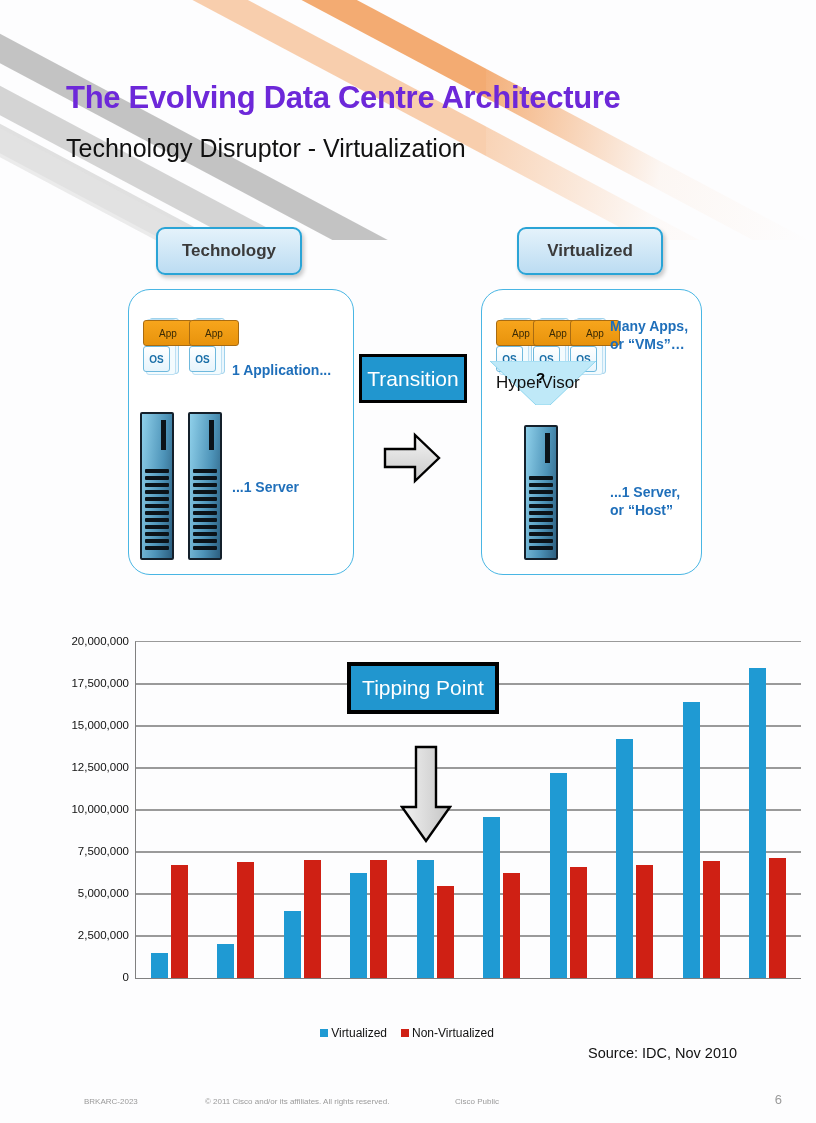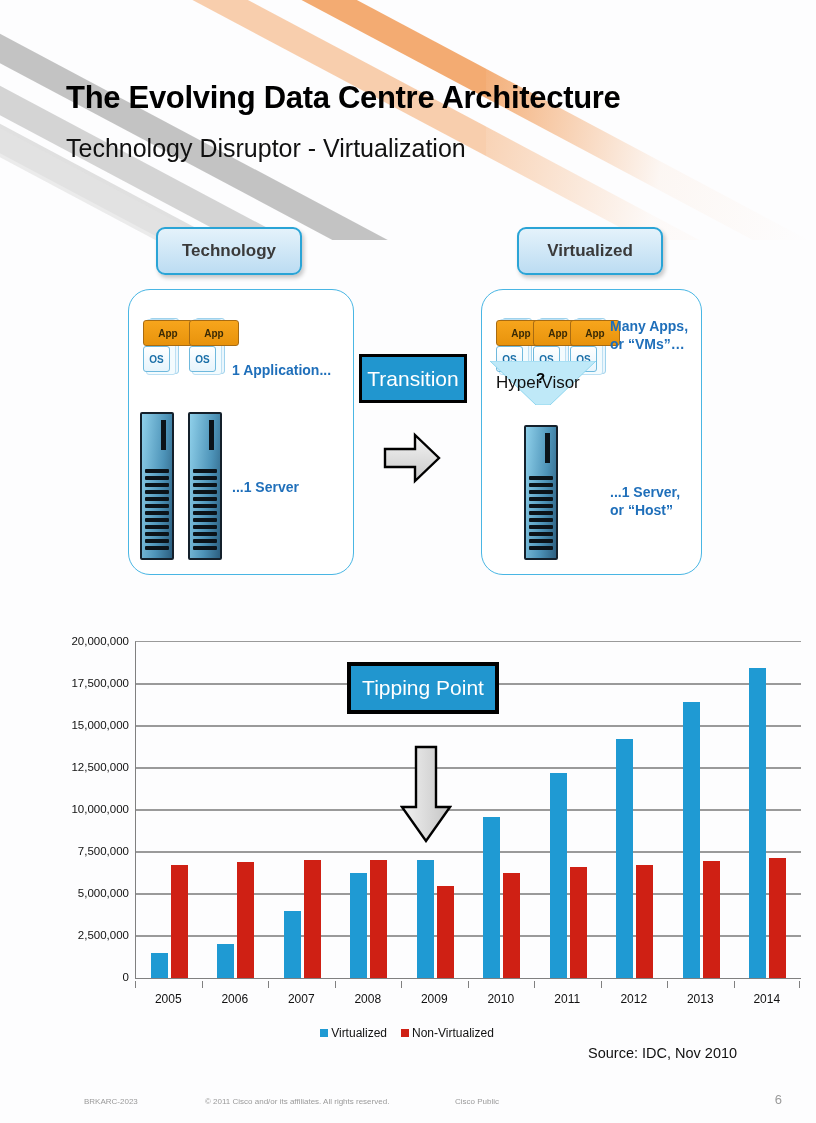--- a/index.html
+++ b/index.html
@@ -14,21 +14,21 @@
   .s2{left:-120px;top:22px;width:1000px;background:#c9c9c9;height:30px;opacity:.8;}
   .s3{left:-120px;top:60px;width:1000px;background:#d6d6d6;height:18px;opacity:.75;}
   .s4{left:150px;top:-110px;width:900px;background:#f2a76a;height:30px;opacity:.95;}
   .s5{left:120px;top:-68px;width:900px;background:#f7c9a4;height:26px;opacity:.9;}
   .s6{left:-60px;top:96px;width:1000px;background:#e2e2e2;height:12px;opacity:.7;}
   #banner .fade{position:absolute;right:0;top:0;width:330px;height:240px;
        background:linear-gradient(100deg,rgba(253,253,254,0) 0%,rgba(253,253,254,.92) 55%,#fdfdfe 100%);}
 
   
   #title{position:absolute;left:66px;top:80px;font-size:31px;font-weight:bold;
-     color:#000000;letter-spacing:-.3px;white-space:nowrap;}
+     color:#6d28d9;letter-spacing:-.3px;white-space:nowrap;}
   #subtitle{position:absolute;left:66px;top:134px;font-size:25px;color:#111;white-space:nowrap;}
 
   
   .cap{position:absolute;height:44px;border:2px solid #2aa4d6;border-radius:9px;
        background:linear-gradient(#e4f2fb,#bcdcf2);
        box-shadow:2px 3px 4px rgba(0,0,0,.22);
        display:flex;align-items:center;justify-content:center;
        font-size:17px;font-weight:bold;color:#3a3a3a;}
   #cap-trad{left:156px;top:227px;width:142px;}
   #cap-virt{left:517px;top:227px;width:142px;}
@@ -38,21 +38,21 @@
   #panel-virt{left:481px;top:289px;width:219px;height:284px;}
 
   
   .appos{position:absolute;width:28px;}
   .appos .shadow{position:absolute;left:6px;top:-2px;width:28px;height:54px;
      border:1px solid #9fd2ec;border-radius:3px;background:#eaf6fd;}
   .appos .shadow2{position:absolute;left:3px;top:-1px;width:28px;height:54px;
      border:1px solid #bde0f3;border-radius:3px;background:#f3fbfe;}
   .appos .app{position:absolute;left:0;top:0;width:50px;height:26px;box-sizing:border-box;
      border:1px solid #a86b12;border-radius:3px;background:linear-gradient(#f7a51c,#e8930c);
-     font-size:10px;font-weight:bold;color:#3a2a05;display:flex;align-items:center;justify-content:center;}
+     font-size:10px;font-weight:normal;color:#3a2a05;display:flex;align-items:center;justify-content:center;}
   .appos .os{position:absolute;left:0;top:26px;width:27px;height:26px;box-sizing:border-box;
      border:1px solid #6fb9dd;border-radius:3px;background:linear-gradient(#ffffff,#e6f4fc);
      font-size:10px;font-weight:bold;color:#1a6fa8;display:flex;align-items:center;justify-content:center;}
 
   
   .server{position:absolute;width:34px;background:linear-gradient(95deg,#8fd0ea,#4d93b8 60%,#2c5f80);
      border:2px solid #14202b;border-radius:2px;box-sizing:border-box;}
   .server .slot{position:absolute;left:62%;top:6px;width:5px;height:30px;background:#0b1319;}
   .server .vents{position:absolute;left:10%;right:10%;bottom:8px;display:flex;flex-direction:column;gap:3px;}
   .server .vents i{display:block;height:4px;background:#0b1319;border-radius:1px;}
@@ -301,32 +301,20 @@
         <div class="grp">
           <div class="bar v" style="height: 275.52px; background: rgb(31, 154, 211);"></div>
           <div class="bar n" style="height: 116.76px; background: rgb(207, 32, 20);"></div>
         </div>
         <div class="grp">
           <div class="bar v" style="height: 309.96px; background: rgb(31, 154, 211);"></div>
           <div class="bar n" style="height: 120.12px; background: rgb(207, 32, 20);"></div>
         </div>
       </div>
   </div>
-  <div id="xaxis">
-      <div class="xt">2005</div>
-      <div class="xt">2006</div>
-      <div class="xt">2007</div>
-      <div class="xt">2008</div>
-      <div class="xt">2009</div>
-      <div class="xt">2010</div>
-      <div class="xt">2011</div>
-      <div class="xt">2012</div>
-      <div class="xt">2013</div>
-      <div class="xt">2014</div>
-    </div>
   <div id="legend">
       <div class="li">
         <span class="sw" style="background: rgb(31, 154, 211);"></span>
         <span>Virtualized</span>
       </div>
       <div class="li">
         <span class="sw" style="background: rgb(207, 32, 20);"></span>
         <span>Non-Virtualized</span>
       </div>
     </div>

